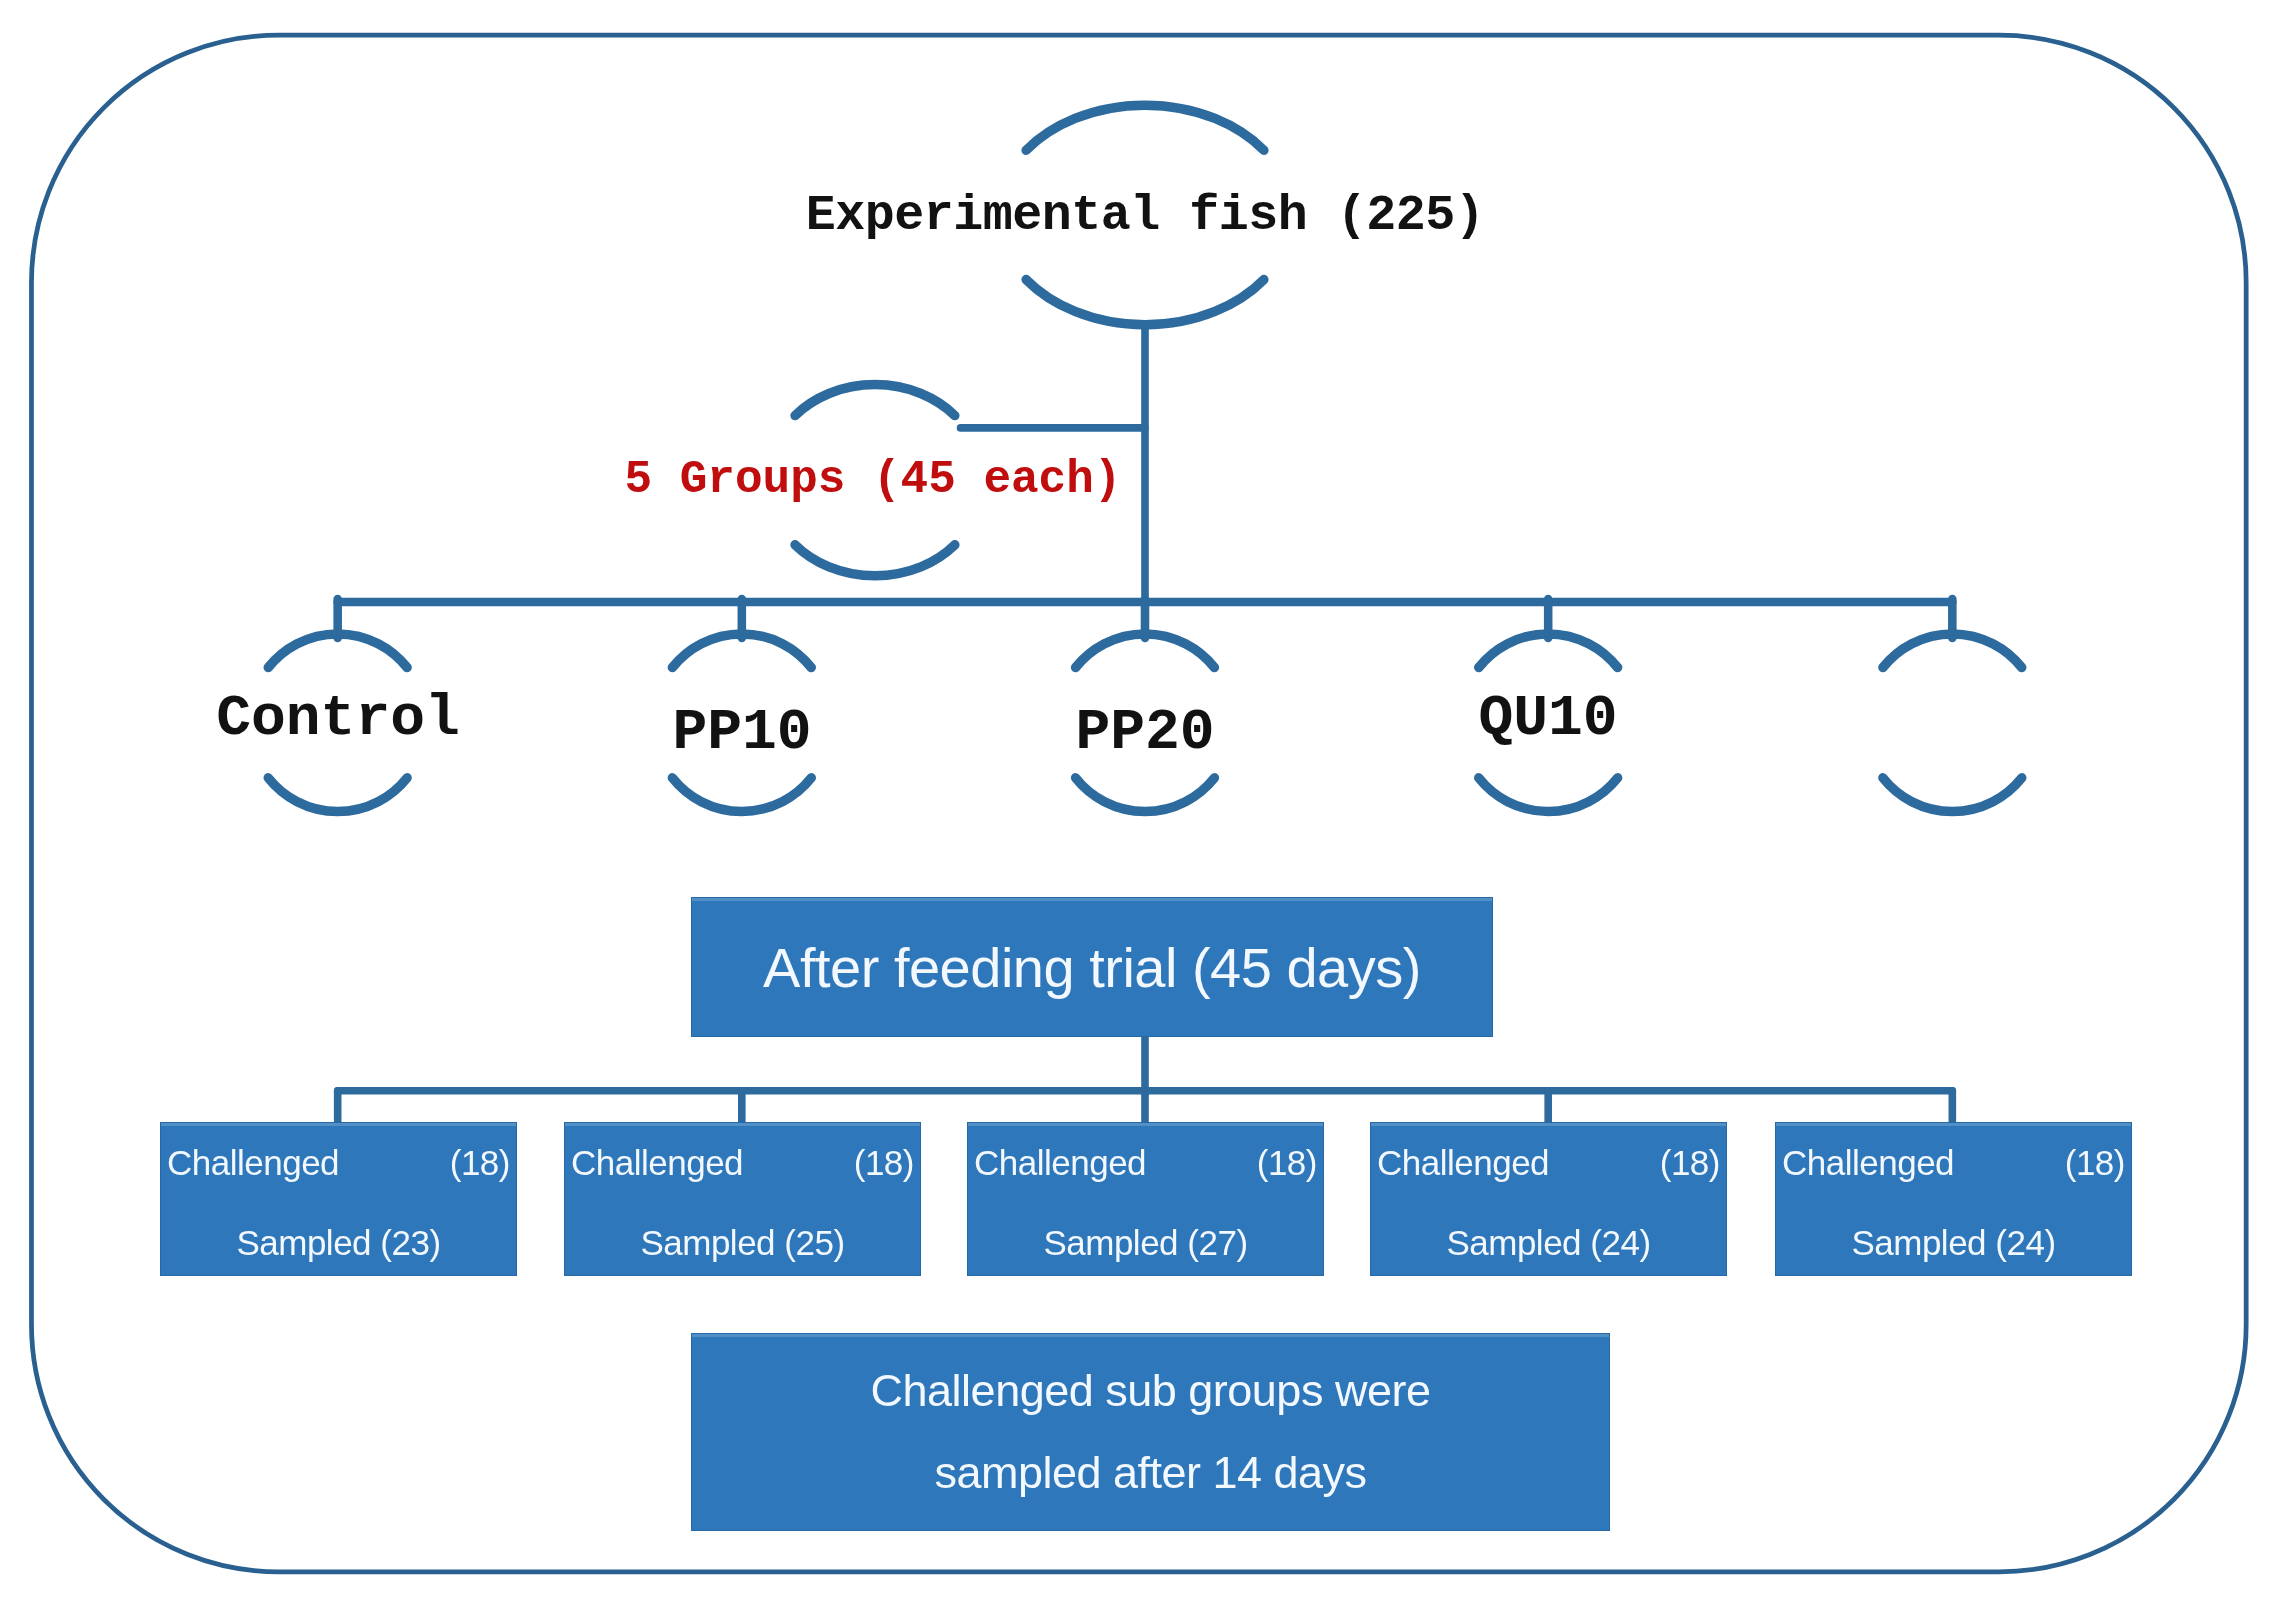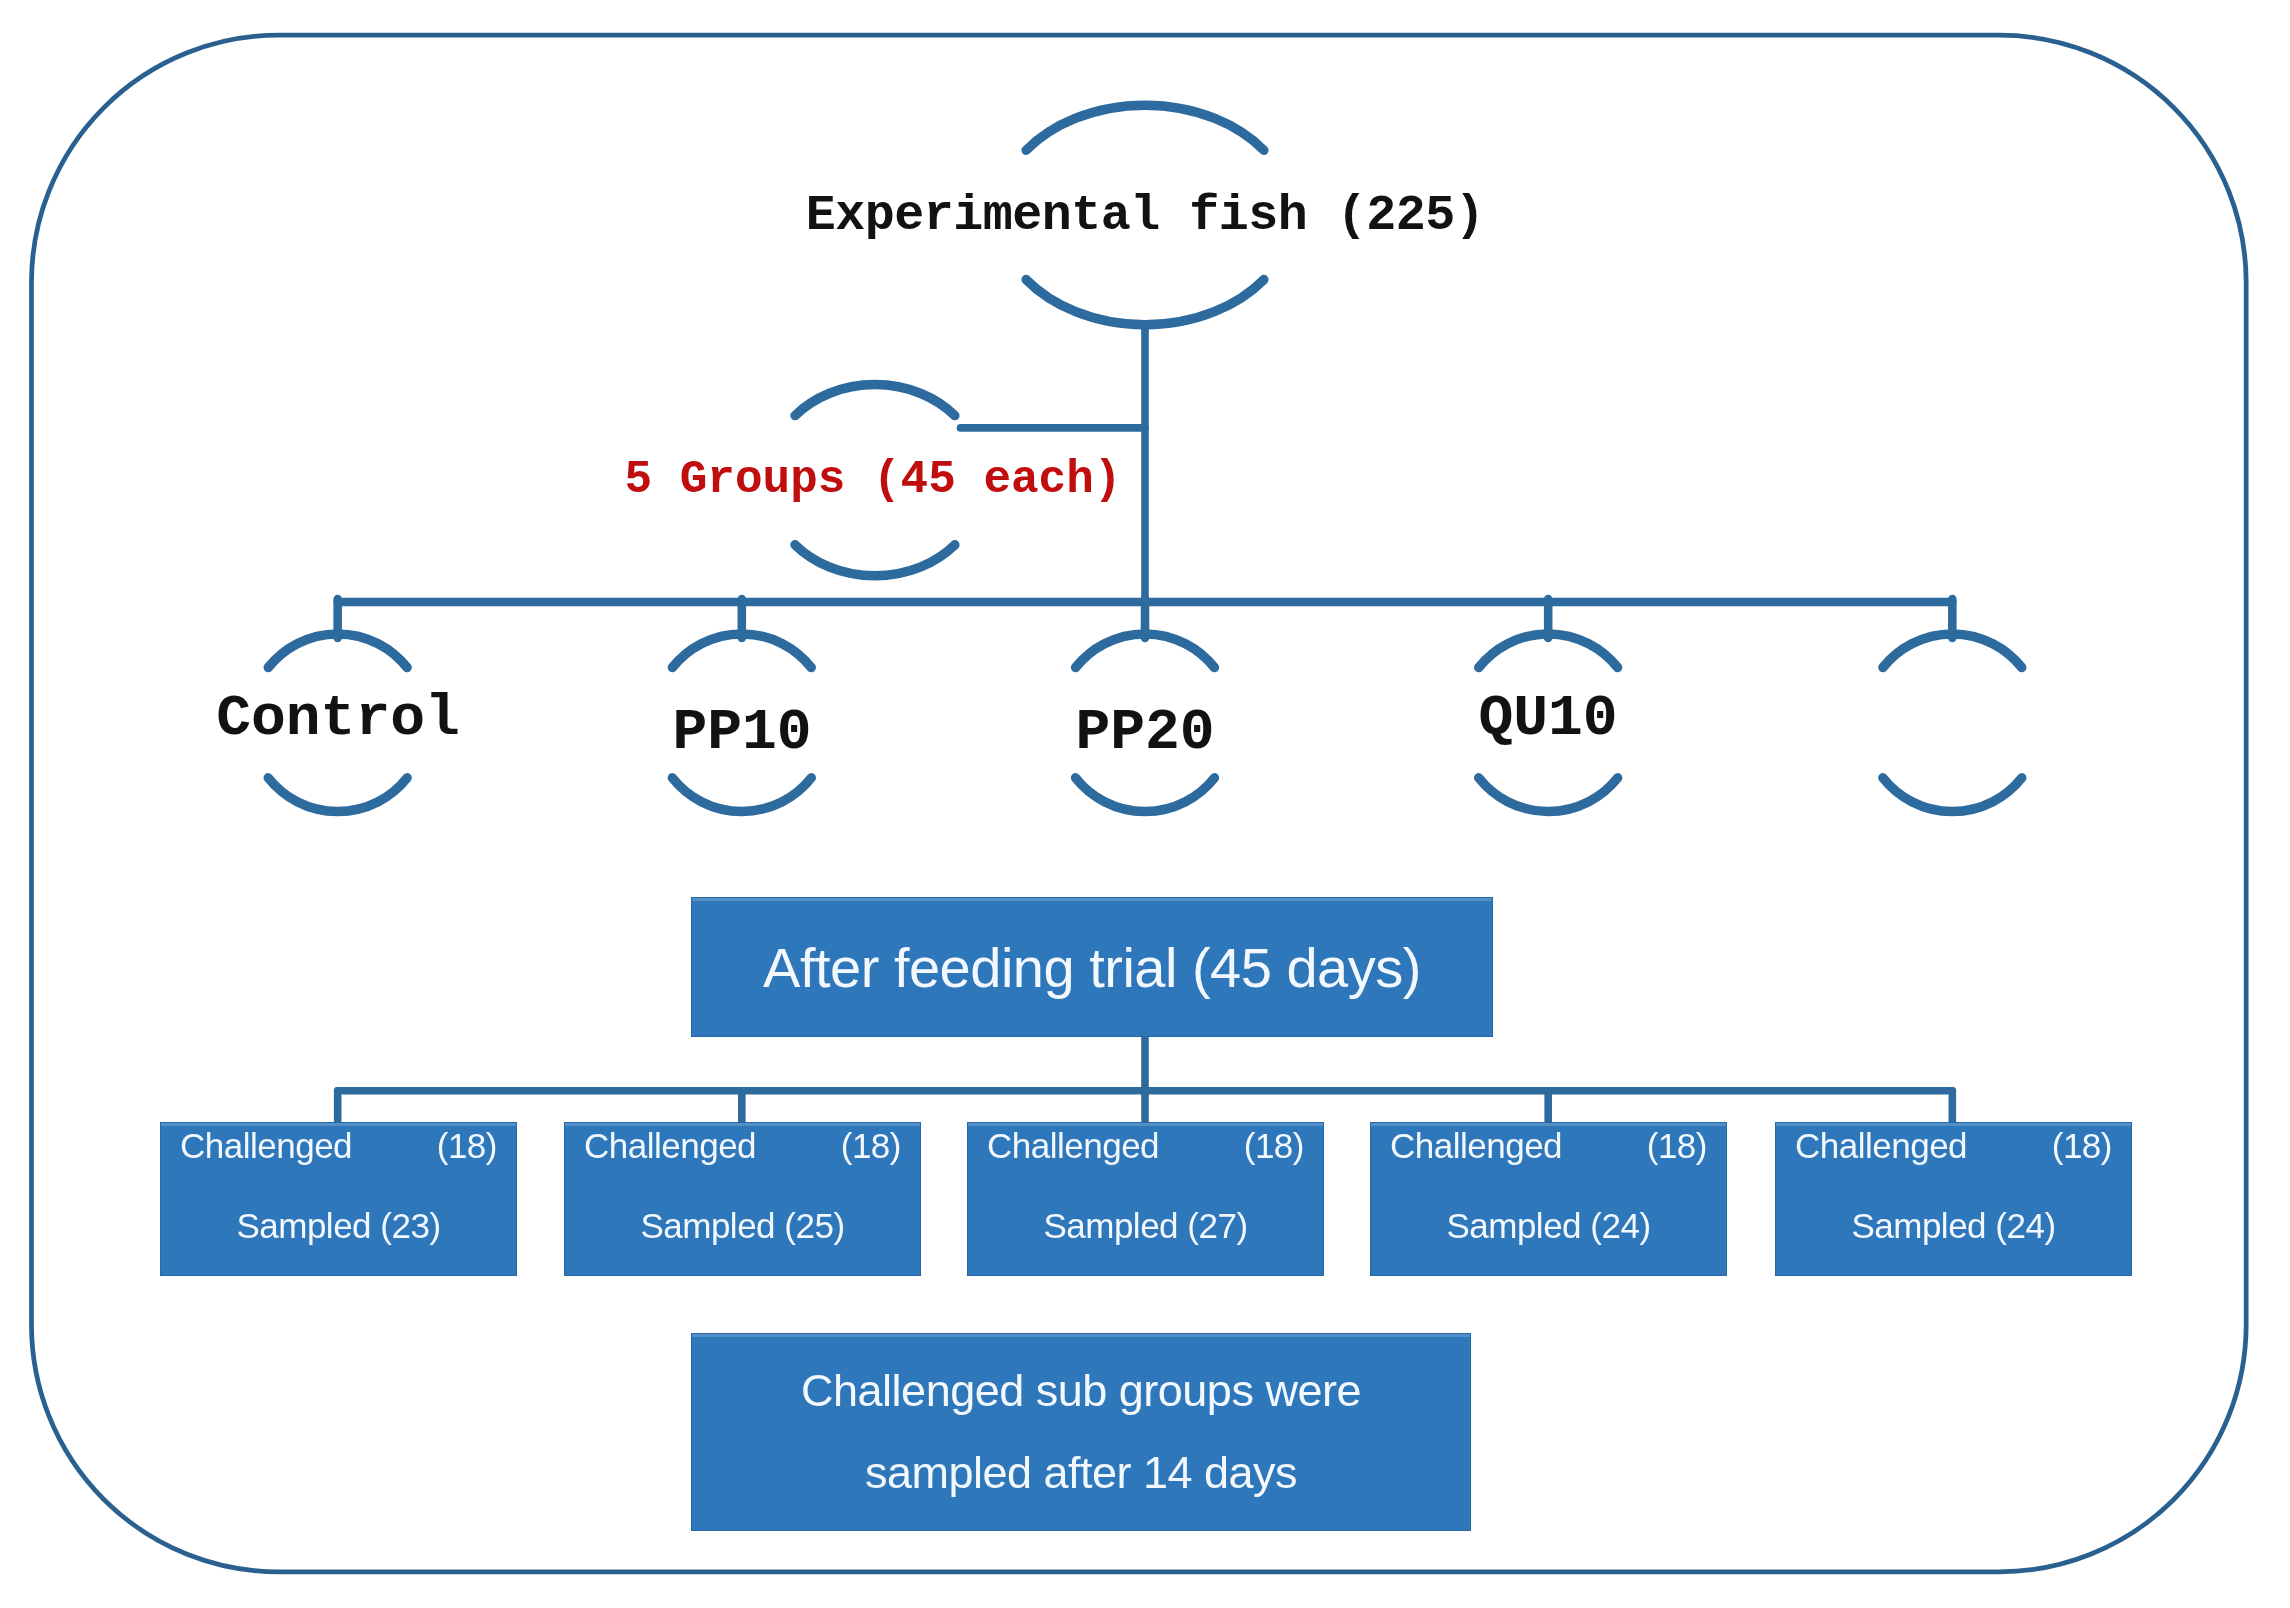--- a/index.html
+++ b/index.html
@@ -100,32 +100,32 @@
     font-size: 35px;
   }
   .sub1 { left: calc(var(--c1) - 178px); }
   .sub2 { left: calc(var(--c2) - 178px); }
   .sub3 { left: calc(var(--c3) - 178px); }
   .sub4 { left: calc(var(--c4) - 178px); }
   .sub5 { left: calc(var(--c5) - 178px); }
   .sub-box .row1 {
     display: flex;
     justify-content: space-between;
-    padding: 0 19px;
-    margin-top: 2px;
+    padding: 0 6px;
+    margin-top: 19px;
     line-height: 42px;
   }
   .sub-box .row2 {
     text-align: center;
     margin-top: 38px;
     line-height: 42px;
   }
   .note-box {
     left: 691px; top: 1333px;
-    width: 780px; height: 198px;
+    width: 919px; height: 198px;
     display: flex;
     flex-direction: column;
     align-items: center;
     justify-content: center;
     font-size: 45px;
     line-height: 82px;
   }
 </style>
 </head>
 <body>

